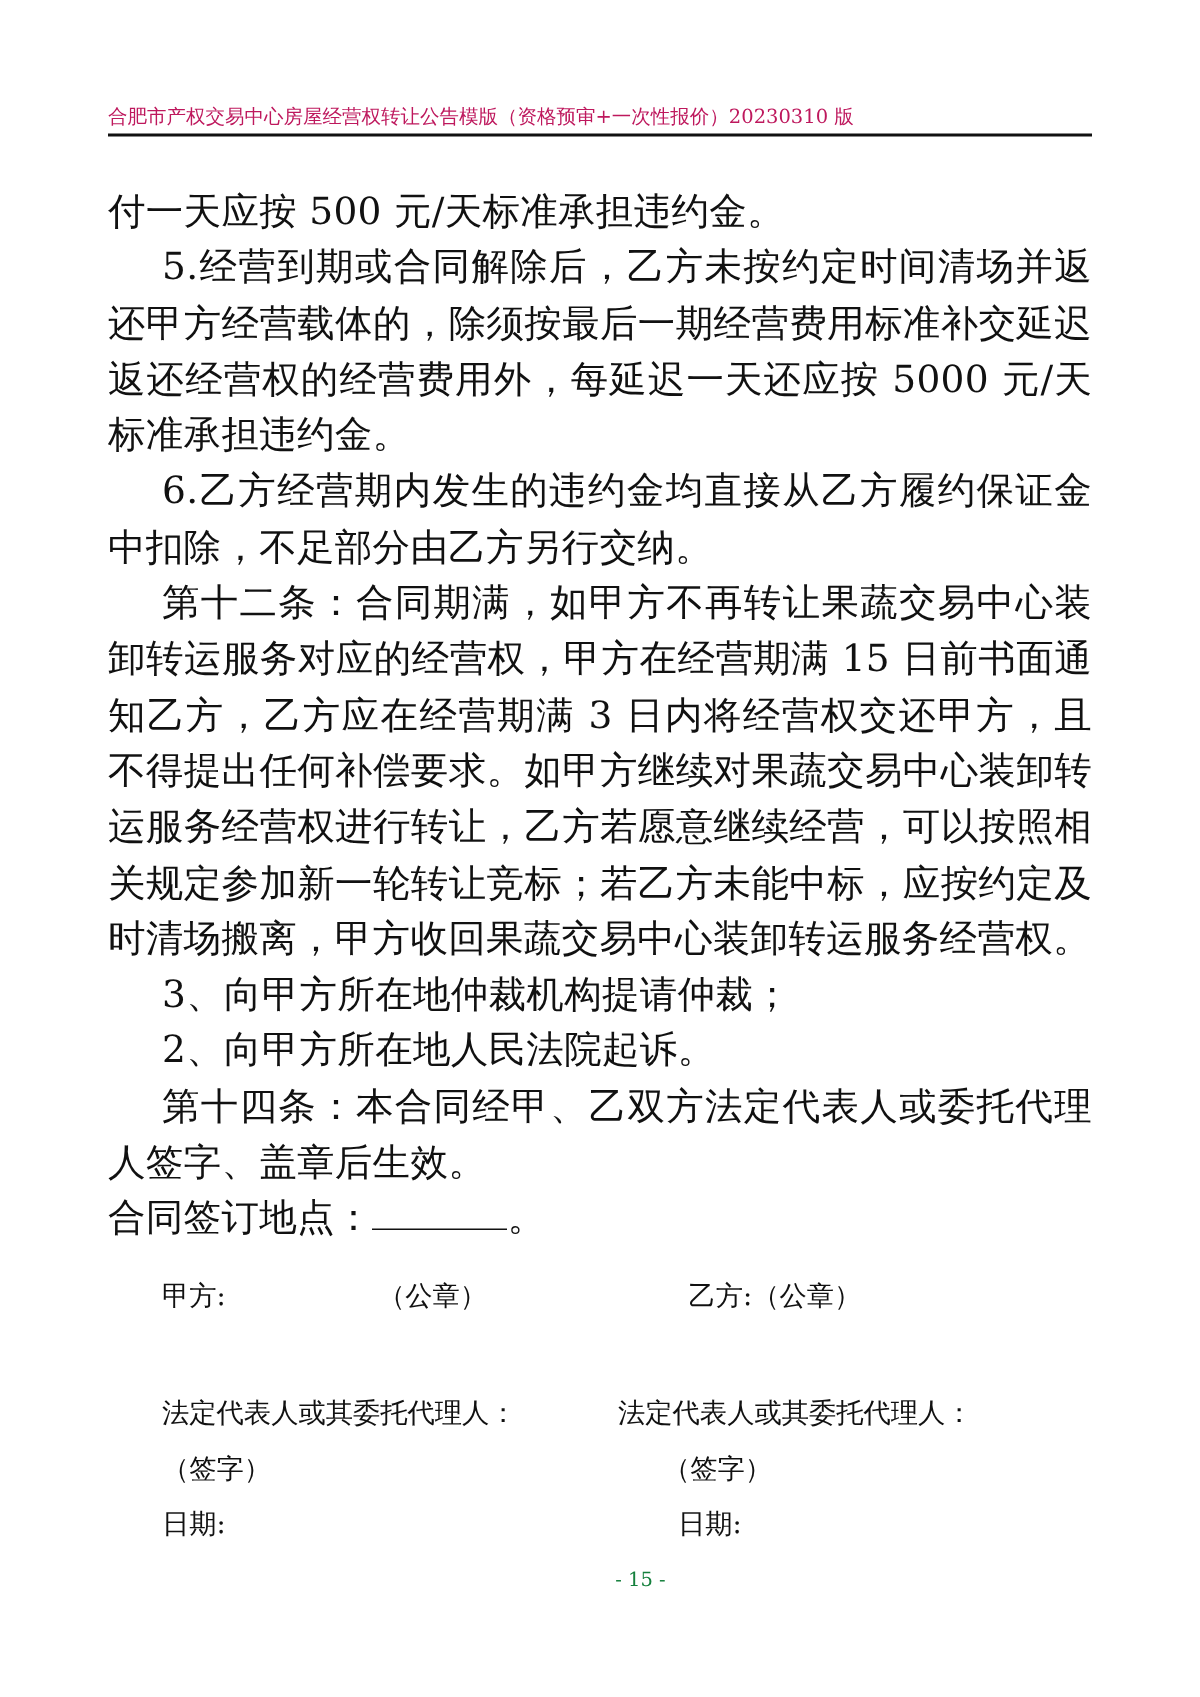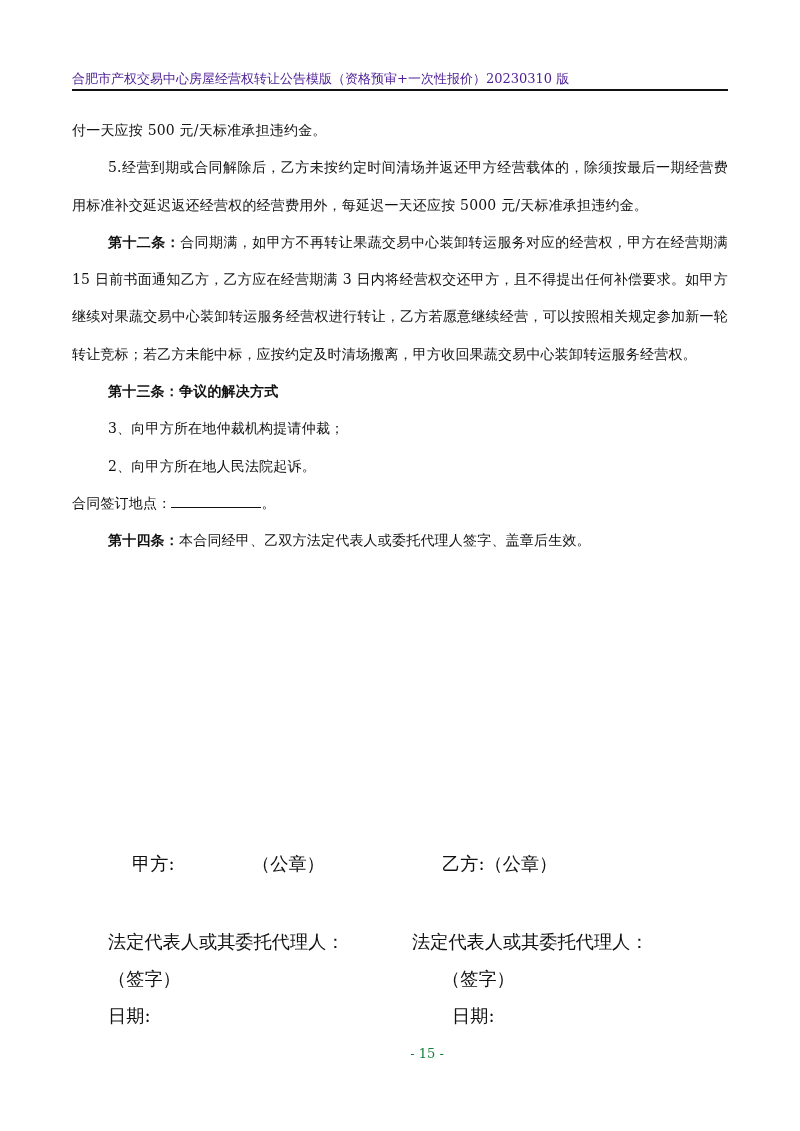--- a/index.html
+++ b/index.html
@@ -15,51 +15,51 @@
       font-family: "DejaVu Serif", "Liberation Serif", serif;
       color: #111111;
     }
     .page-header {
       position: absolute;
       left: 72px;
       top: 70px;
       width: 656px;
       height: 20px;
       font-size: 13px;
-      color: #4c1d95;
+      color: #be185d;
       line-height: 18px;
       white-space: nowrap;
     }
     .header-rule {
       position: absolute;
       left: 72px;
       top: 89px;
       width: 656px;
       height: 2px;
       background: #111111;
     }
     .body-text {
       position: absolute;
       left: 72px;
-      top: 112px;
+      top: 122px;
       width: 656px;
-      font-size: 14px;
+      font-size: 25px;
       line-height: 37.3px;
       letter-spacing: 0.2px;
     }
     .para {
       margin: 0;
       text-align: justify;
       text-align-last: left;
     }
     .indent {
       text-indent: 36px;
     }
     .bold {
-      font-weight: bold;
+      font-weight: normal;
     }
     .blank {
       display: inline-block;
       width: 90px;
       border-bottom: 1px solid #111;
       height: 20px;
       vertical-align: baseline;
     }
     .sig-row {
       position: absolute;
@@ -79,32 +79,32 @@
   </style>
 </head>
 <body>
 
 <div class="page-header">合肥市产权交易中心房屋经营权转让公告模版（资格预审+一次性报价）20230310 版</div>
 <div class="header-rule"></div>
 
 <div class="body-text">
   <p class="para">付一天应按 500 元/天标准承担违约金。</p>
   <p class="para indent">5.经营到期或合同解除后，乙方未按约定时间清场并返还甲方经营载体的，除须按最后一期经营费用标准补交延迟返还经营权的经营费用外，每延迟一天还应按 5000 元/天标准承担违约金。</p>
+  <p class="para indent">6.乙方经营期内发生的违约金均直接从乙方履约保证金中扣除，不足部分由乙方另行交纳。</p>
   <p class="para indent"><span class="bold">第十二条：</span><span>合同期满，如甲方不再转让果蔬交易中心装卸转运服务对应的经营权，甲方在经营期满 15 日前书面通知乙方，乙方应在经营期满 3 日内将经营权交还甲方，且不得提出任何补偿要求。如甲方继续对果蔬交易中心装卸转运服务经营权进行转让，乙方若愿意继续经营，可以按照相关规定参加新一轮转让竞标；若乙方未能中标，应按约定及时清场搬离，甲方收回果蔬交易中心装卸转运服务经营权。</span></p>
-  <p class="para indent bold">第十三条：争议的解决方式</p>
   <p class="para indent">3、向甲方所在地仲裁机构提请仲裁；</p>
   <p class="para indent">2、向甲方所在地人民法院起诉。</p>
+  <p class="para indent"><span class="bold">第十四条：</span><span>本合同经甲、乙双方法定代表人或委托代理人签字、盖章后生效。</span></p>
   <p class="para"><span>合同签订地点：</span><span class="blank"></span><span>。</span></p>
-  <p class="para indent"><span class="bold">第十四条：</span><span>本合同经甲、乙双方法定代表人或委托代理人签字、盖章后生效。</span></p>
 </div>
 
-<div class="sig-row" style="left:108px; top:851px;margin-left:24px;">甲方:</div>
+<div class="sig-row" style="left:108px; top:851px;">甲方:</div>
 <div class="sig-row" style="left:252px; top:851px;">（公章）</div>
 <div class="sig-row" style="left:108px; top:929px;">法定代表人或其委托代理人：</div>
 <div class="sig-row" style="left:108px; top:966px;">（签字）</div>
 <div class="sig-row" style="left:108px; top:1003px;">日期:</div>
 
-<div class="sig-row" style="left:442px; top:851px;"><span>乙方:</span><span>（公章）</span></div>
+<div class="sig-row" style="left:459px; top:851px;"><span>乙方:</span><span>（公章）</span></div>
 <div class="sig-row" style="left:412px; top:929px;">法定代表人或其委托代理人：</div>
 <div class="sig-row" style="left:442px; top:966px;">（签字）</div>
 <div class="sig-row" style="left:452px; top:1003px;">日期:</div>
 
 <div class="page-number">- 15 -</div>
 
 </body></html>

